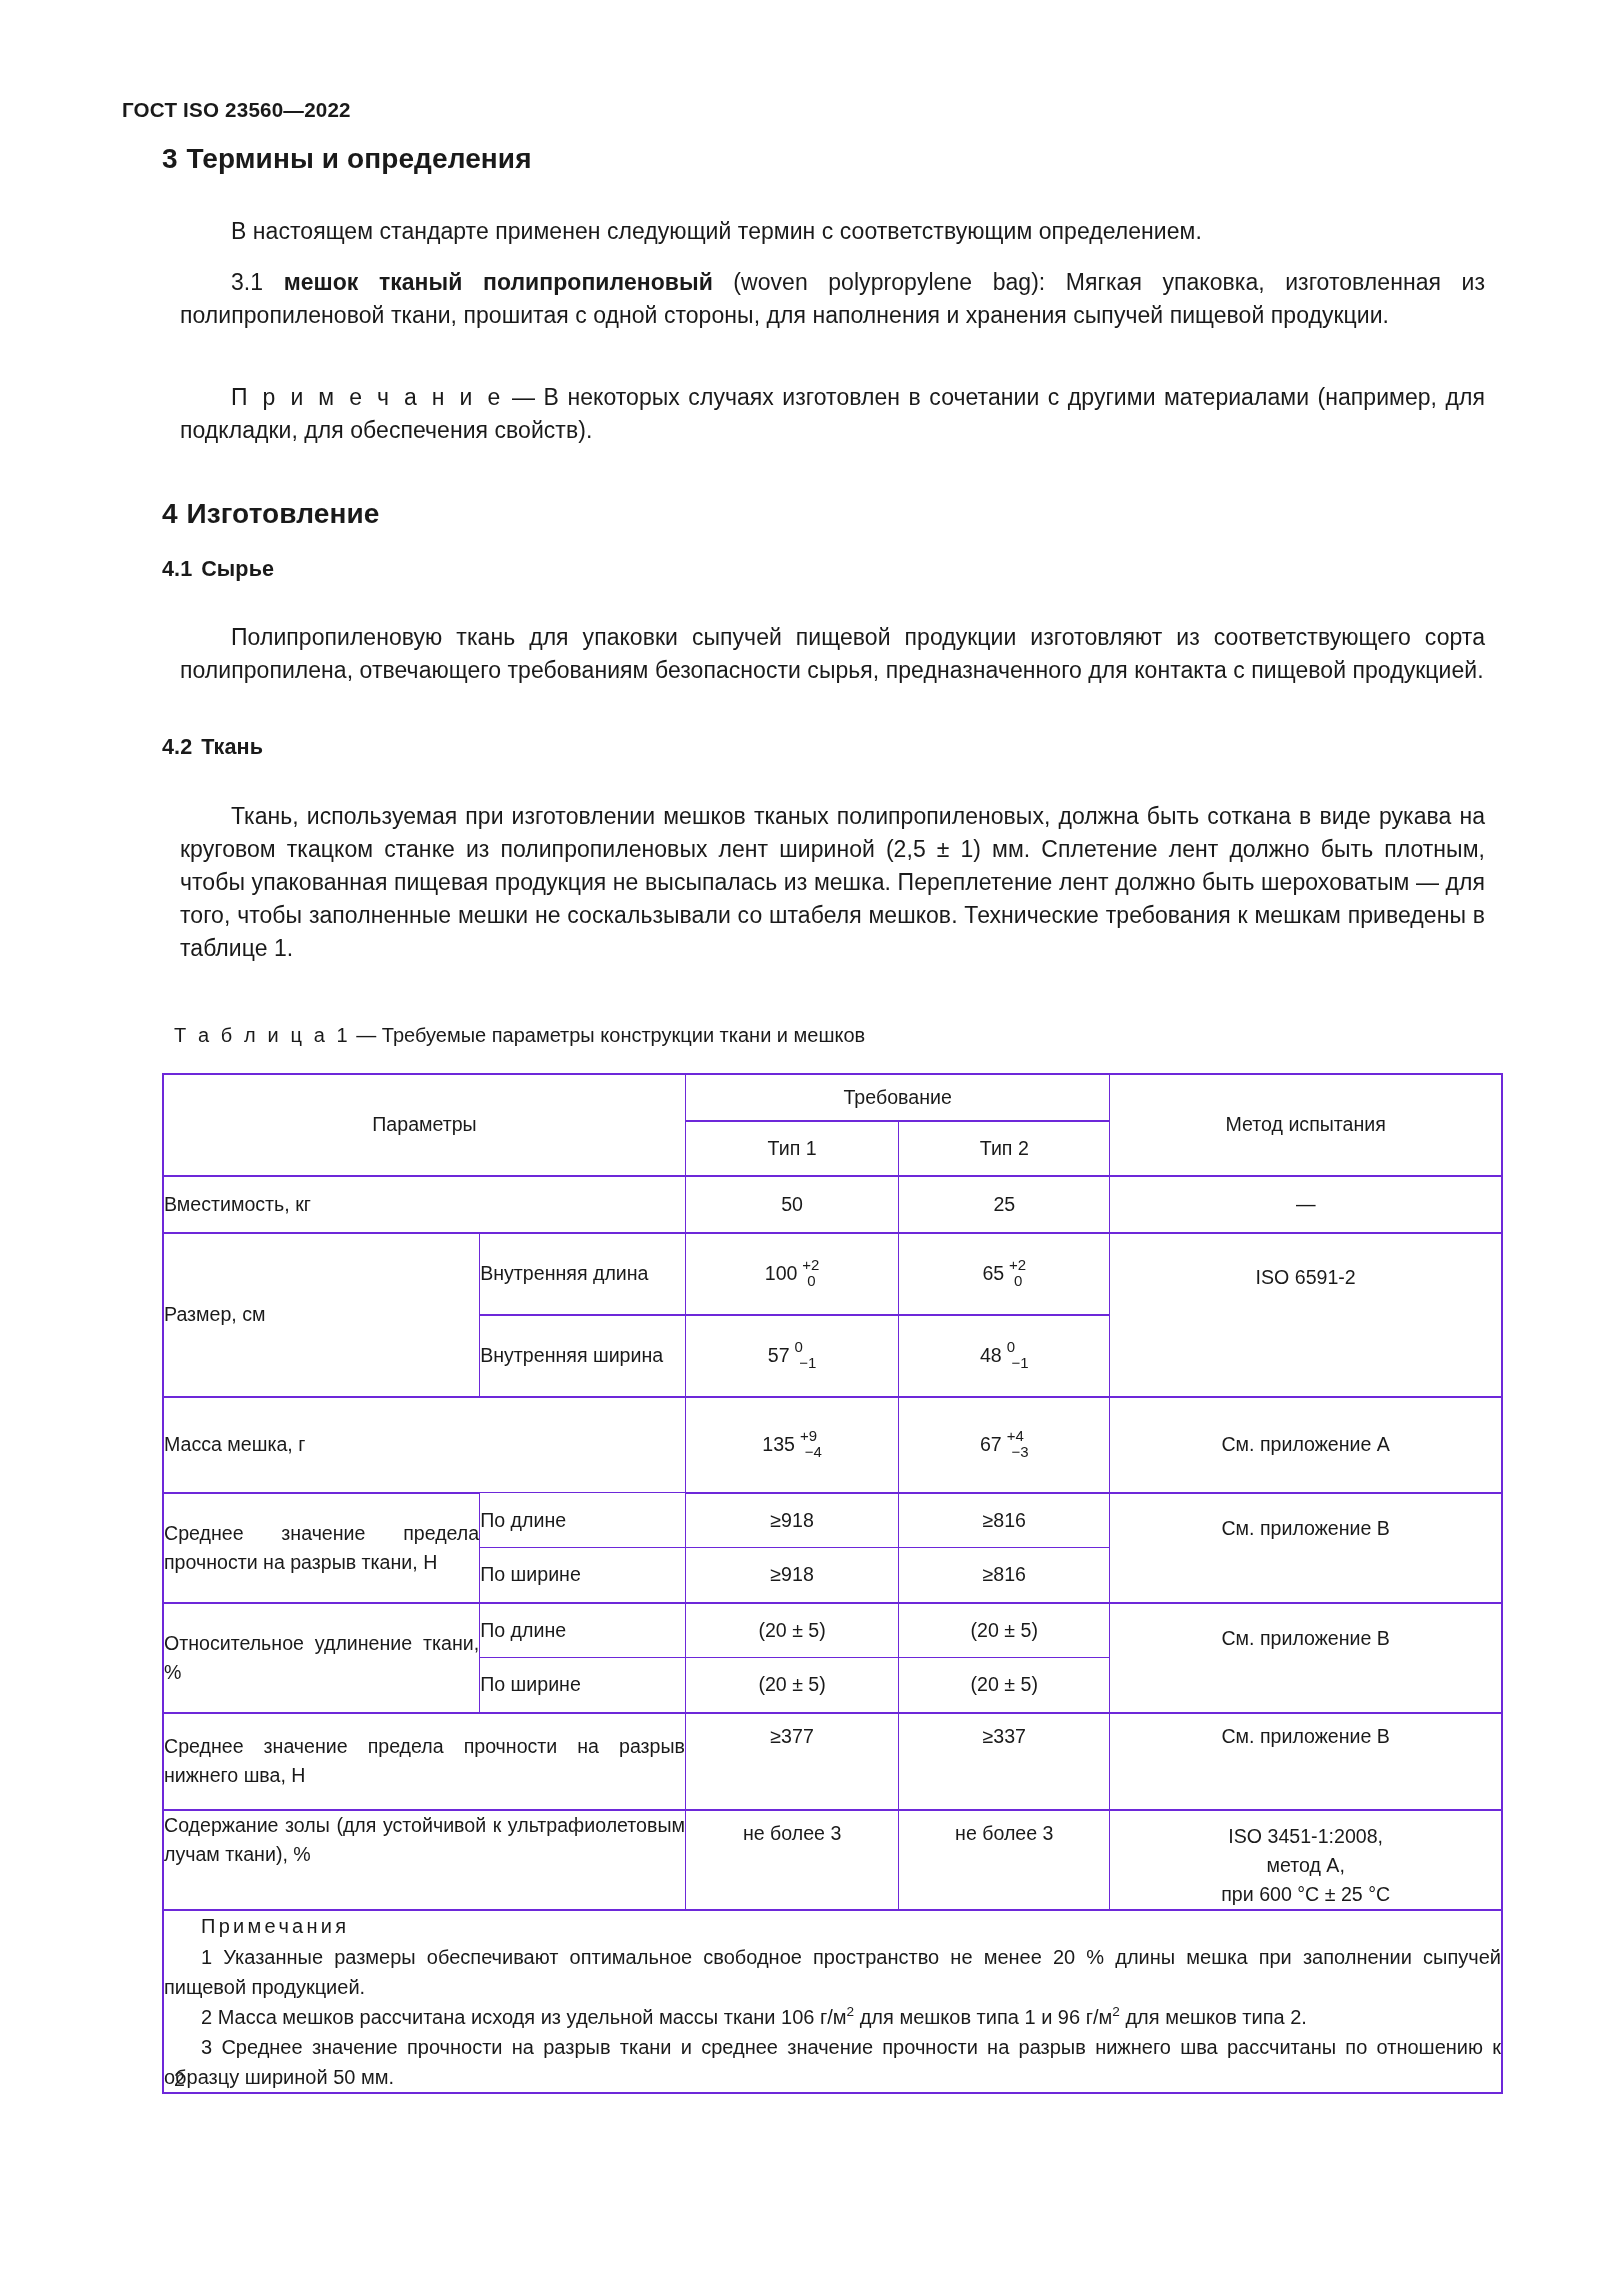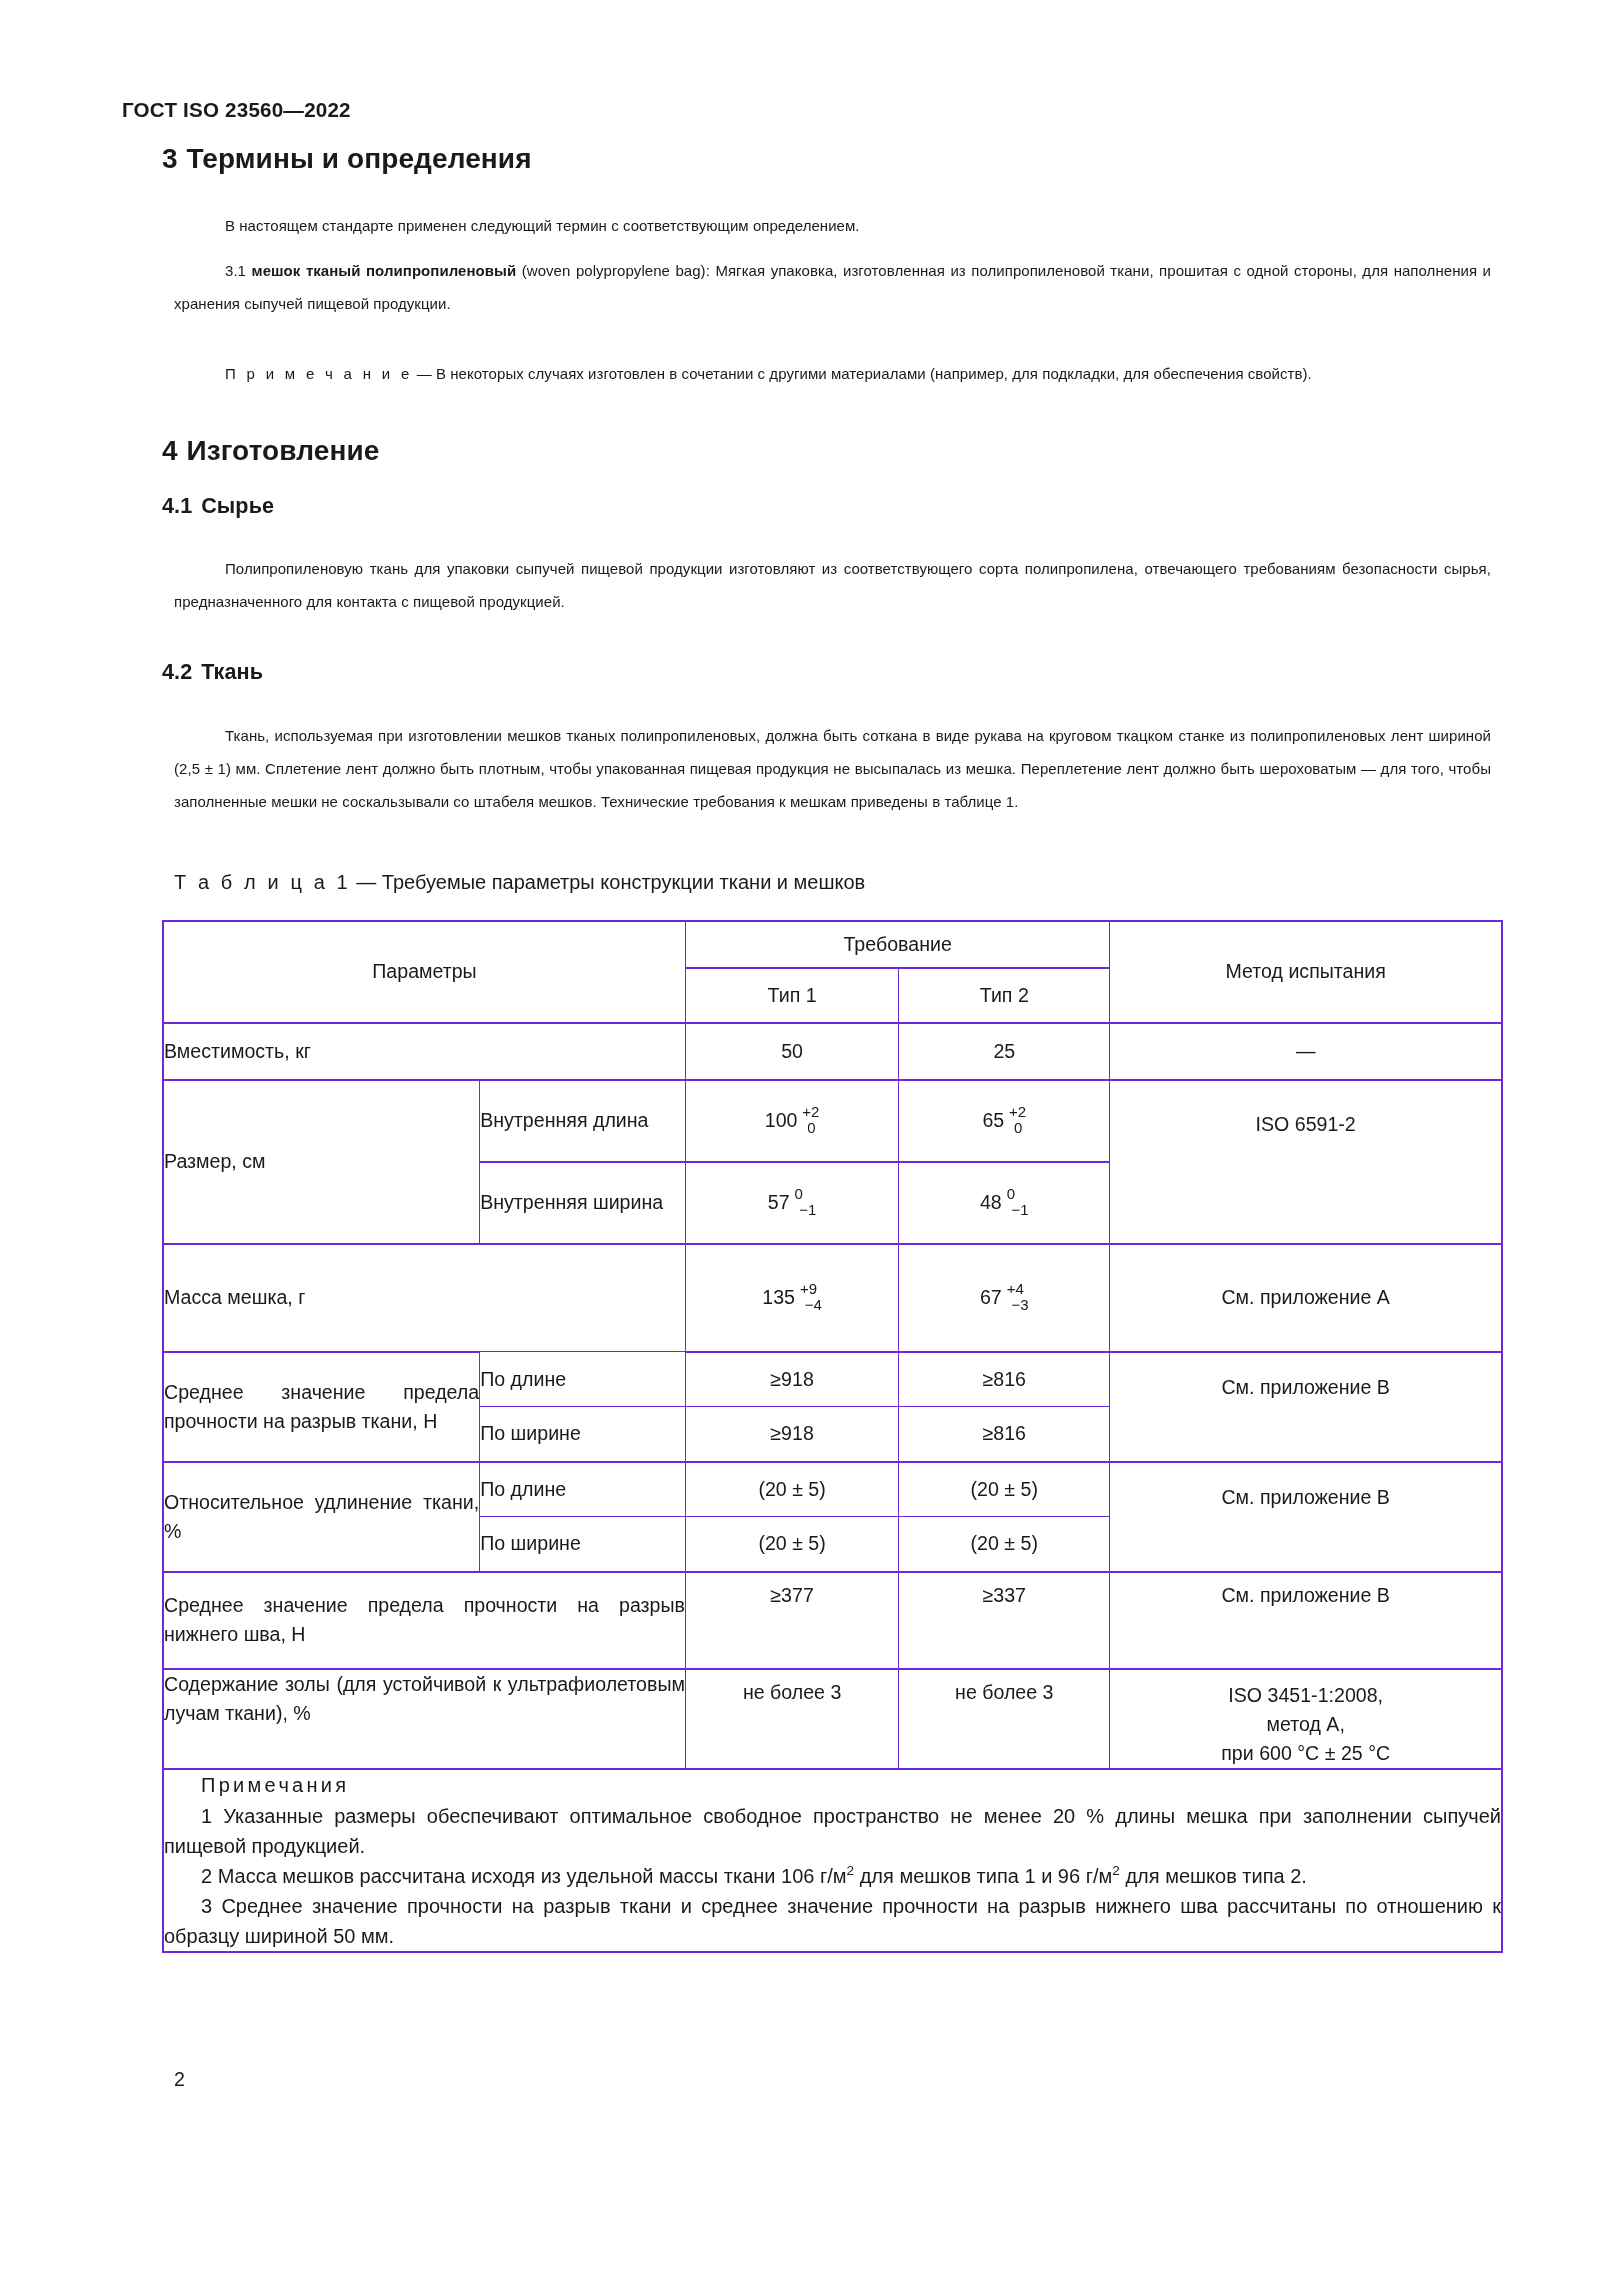--- a/index.html
+++ b/index.html
@@ -48,23 +48,23 @@
   h3.subsec {
     font-size: 21.6px;
     font-weight: bold;
     margin: 0;
     padding: 0;
     letter-spacing: 0.1px;
   }
   .secnum { margin-right: 8.8px; }
 
   p.para {
-    font-size: 15px;
+    font-size: 23px;
     line-height: 33px;
-    margin: 12px;
+    margin: 18px;
     text-align: justify;
     text-justify: inter-word;
     letter-spacing: 0.05px;
   }
   p.para.indent { text-indent: 51px; }
   .bold { font-weight: bold; }
   .sp-14 { height: 13.7px; }
   .sp-22 { height: 21.6px; }
   .sp-26 { height: 25.5px; }
   .sp-30 { height: 29px; }
@@ -249,21 +249,21 @@
           <td class="cell c-left thick-t" style="height:82px;">Внутренняя ширина</td>
           <td class="cell c-center thick-t">
             <span class="tol"><span class="base">57</span><span class="stack"><span class="up">0</span><span class="dn">−1</span></span></span>
           </td>
           <td class="cell c-center thick-t">
             <span class="tol"><span class="base">48</span><span class="stack"><span class="up">0</span><span class="dn">−1</span></span></span>
           </td>
         </tr>
 
         <tr>
-          <td colspan="2" class="cell c-left outer-left thick-t" style="height:108px;">Масса мешка, г</td>
+          <td colspan="2" class="cell c-left outer-left thick-t" style="height:96px;">Масса мешка, г</td>
           <td class="cell c-center thick-t">
             <span class="tol"><span class="base">135</span><span class="stack"><span class="up">+9</span><span class="dn">−4</span></span></span>
           </td>
           <td class="cell c-center thick-t">
             <span class="tol"><span class="base">67</span><span class="stack"><span class="up">+4</span><span class="dn">−3</span></span></span>
           </td>
           <td class="cell c-center outer-right thick-t">См. приложение А</td>
         </tr>
 
         <tr>

